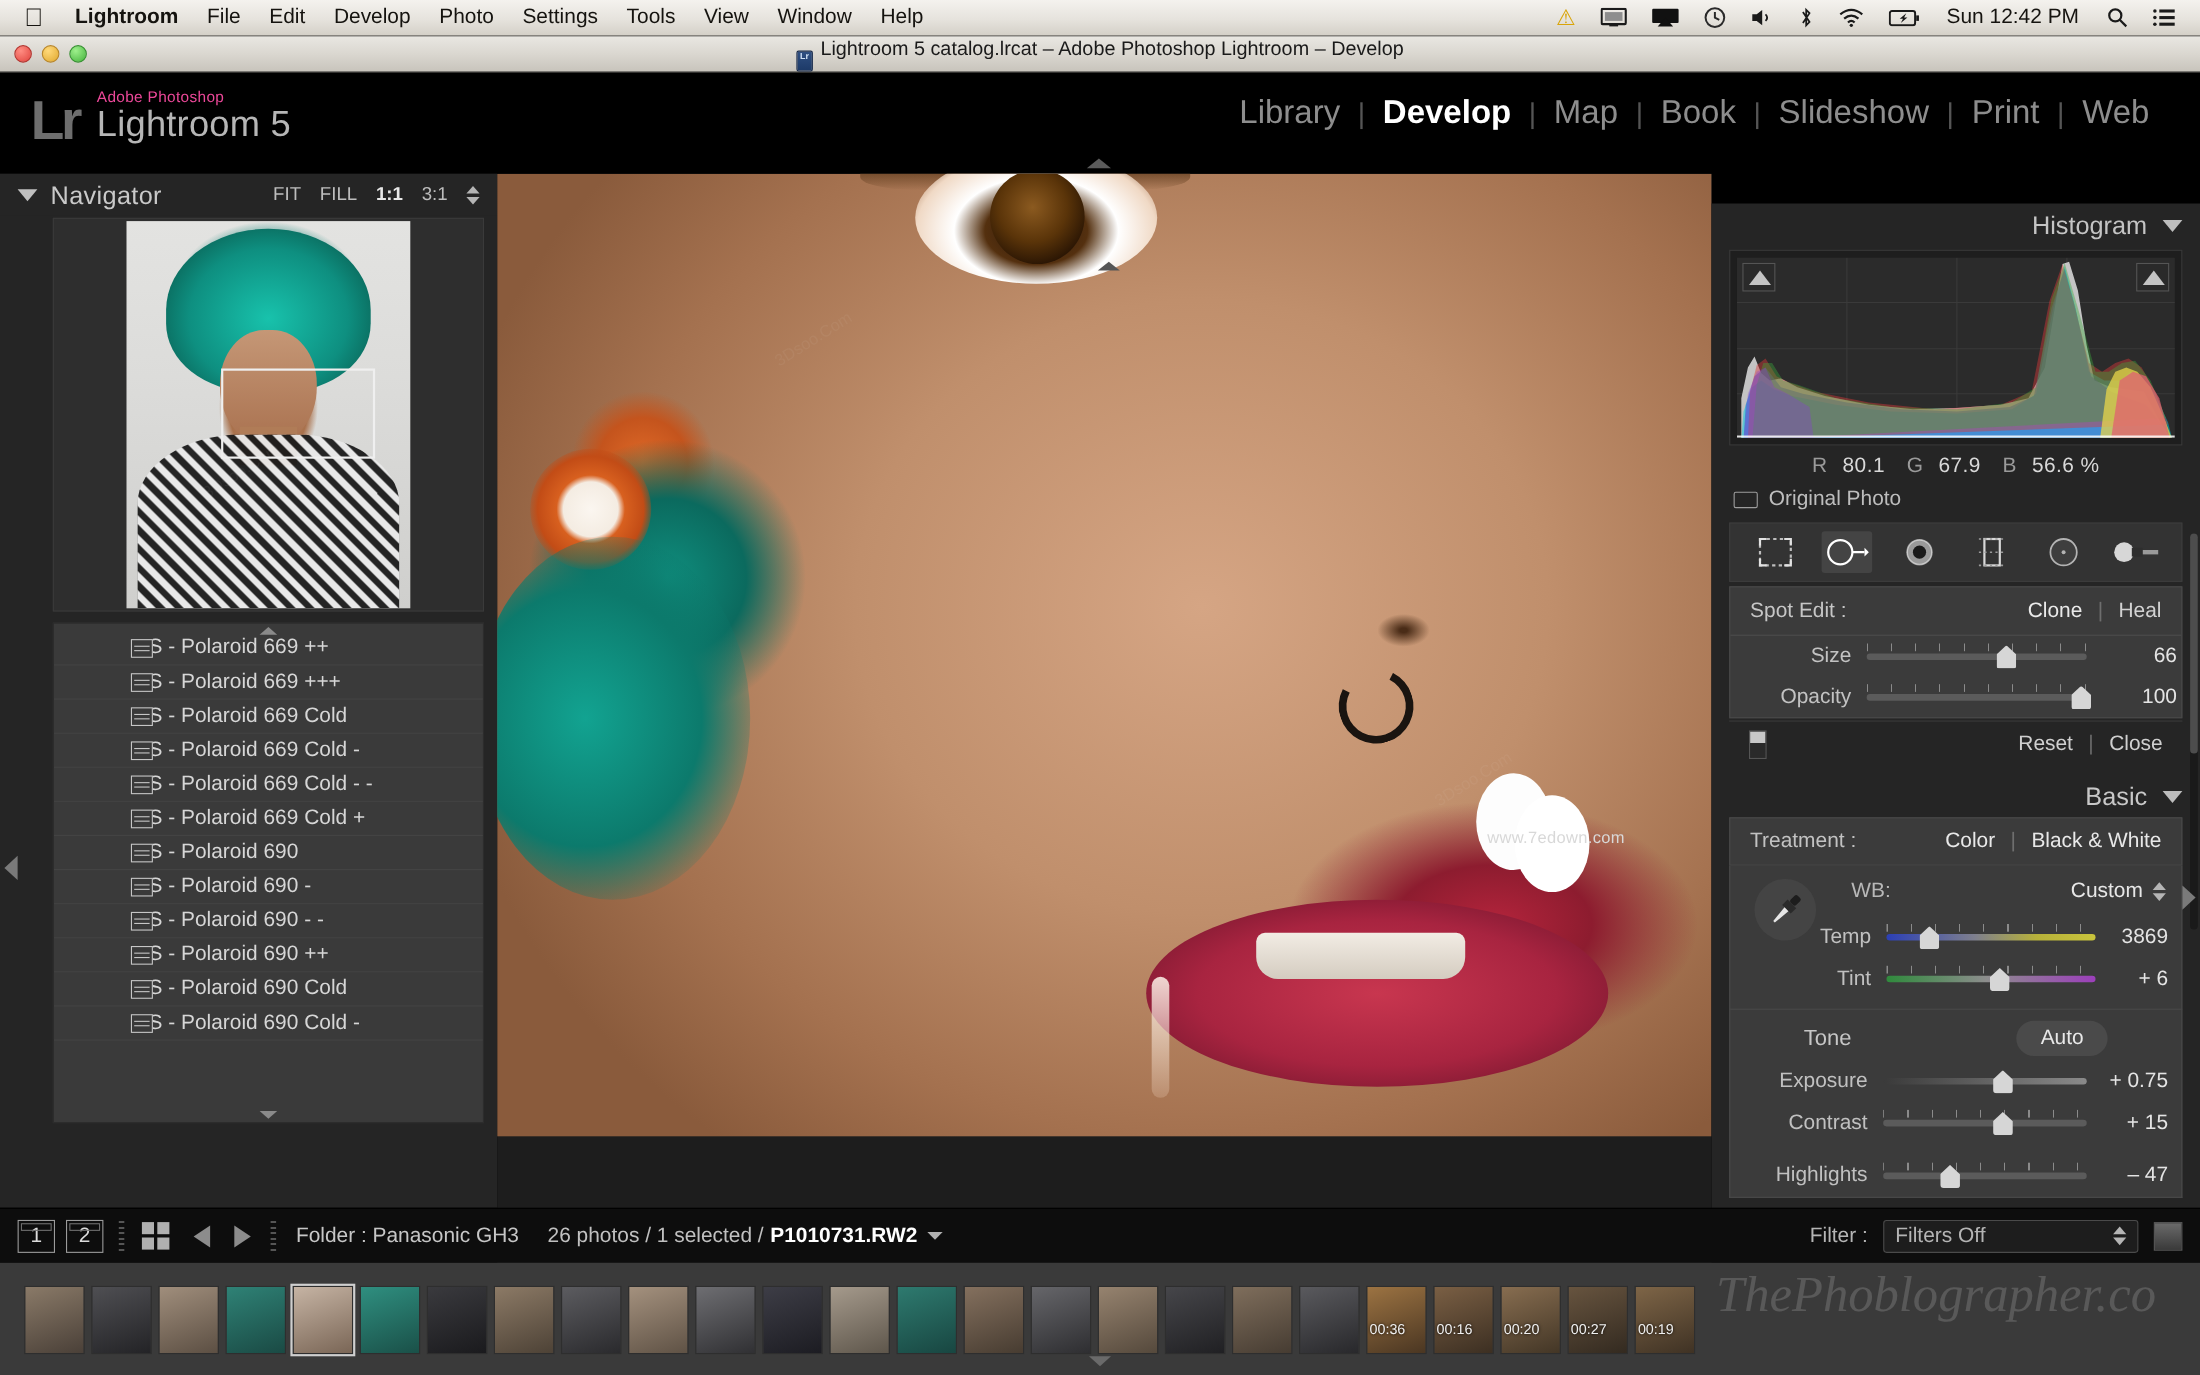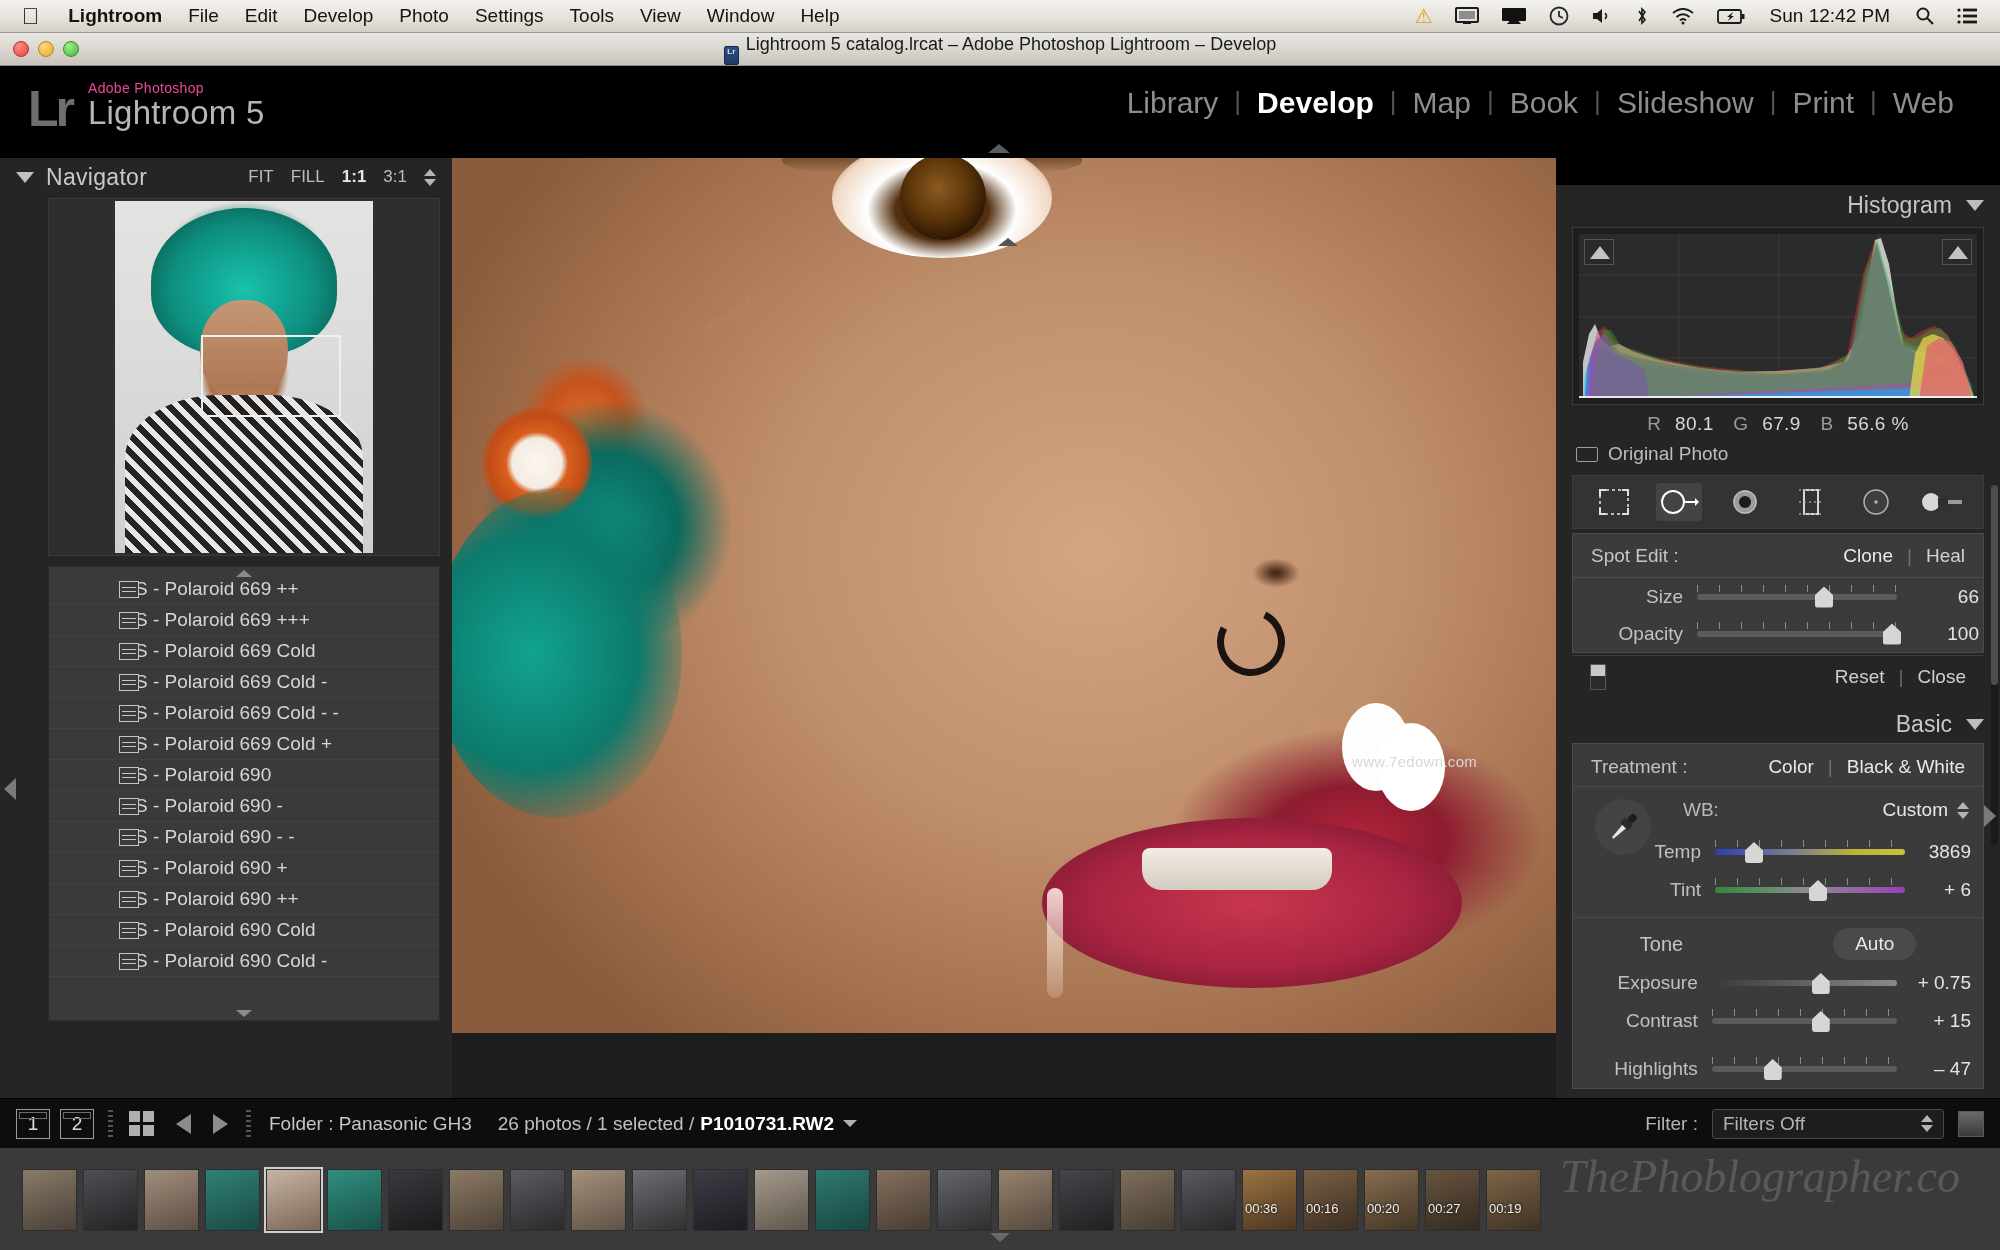--- a/index.html
+++ b/index.html
@@ -55,21 +55,21 @@
   
   .lr-header {
     position: absolute; left: 0; top: 66px; width: 2000px; height: 78px;
     background: #000;
   }
   .logo-wrap { position: absolute; left: 28px; top: 14px; display: flex; align-items: flex-end; }
   .logo-lr { font-size: 50px; font-weight: bold; color: #6e6e6e; letter-spacing: -3px; line-height: 0.85; font-family:"Liberation Sans",sans-serif;}
   .logo-text { margin-left: 16px; }
   .logo-sub { font-size: 14px; color: #ec4899; letter-spacing: .3px; }
   .logo-main { font-size: 33px; color: #b6b6b6; font-weight: 300; letter-spacing: .2px; line-height: 1.05;}
-  .modules { position: absolute; right: 30px; top: 20px; display: flex; align-items: flex-start; }
+  .modules { position: absolute; right: 30px; top: 20px; display: flex; align-items: center; }
   .module { font-size: 30px; color: #8d8d8d; padding: 0 16px; font-weight: 300; cursor: default; }
   .module.active { color: #ffffff; font-weight: bold; }
   .module-sep { color: #555; font-size: 26px; font-weight:300;}
   .top-caret {
     position:absolute; left: 988px; top: 78px;
     width:0;height:0;border-left:11px solid transparent;border-right:11px solid transparent;
     border-bottom:9px solid #5b5b5b;
   }
 
   
@@ -327,21 +327,21 @@
   .spot-actions .sep { color:#6a6a6a; margin: 0 14px; }
 
   .basic-hdr {
     position:absolute; left:0; top:518px; width:444px; height:42px;
     display:flex; align-items:center; justify-content:flex-end; padding-right:16px;
     color:#c8c8c8; font-size:23px;
   }
   .basic-body { position:absolute; left:16px; top:558px; width:412px; }
   .treat-row {
     height:44px; background:#3b3b3b; border:1px solid #4a4a4a;
-    display:flex; align-items:flex-start; padding: 12px 18px; color:#c2c2c2; font-size:19px;
+    display:flex; align-items:center; padding: 0 18px; color:#c2c2c2; font-size:19px;
   }
   .treat-opts { margin-left:auto; display:flex; align-items:center; gap:14px; color:#e8e8e8;}
   .wb-block { background:#3b3b3b; border:1px solid #4a4a4a; border-top:none; padding-bottom:8px; position:relative;}
   .wb-row { height:46px; display:flex; align-items:center; padding-left:110px; color:#b8b8b8; font-size:19px;}
   .wb-val { margin-left:auto; margin-right:14px; color:#e7e7e7; display:flex; align-items:center; gap:9px;}
   .eyedrop {
     position:absolute; left:22px; top:12px; width:56px; height:56px; border-radius:50%;
     background:#444; display:flex; align-items:center; justify-content:center;
   }
   .grad-temp { background: linear-gradient(90deg,#2b3fb5 0%, #7e7f8e 42%, #b7b13a 72%, #c9c43c 100%); }
@@ -608,24 +608,20 @@
         <div class="preset-rowwrap">
             <span class="preset-ico" style="top:7px"></span>
             <div class="preset-row">S - Polaroid 690 -</div>
           </div>
         <div class="preset-rowwrap">
             <span class="preset-ico" style="top:7px"></span>
             <div class="preset-row">S - Polaroid 690 - -</div>
           </div>
         <div class="preset-rowwrap">
             <span class="preset-ico" style="top:7px"></span>
-            <div class="preset-row">S - Polaroid 690 +</div>
-          </div>
-        <div class="preset-rowwrap">
-            <span class="preset-ico" style="top:7px"></span>
             <div class="preset-row">S - Polaroid 690 ++</div>
           </div>
         <div class="preset-rowwrap">
             <span class="preset-ico" style="top:7px"></span>
             <div class="preset-row">S - Polaroid 690 Cold</div>
           </div>
         <div class="preset-rowwrap">
             <span class="preset-ico" style="top:7px"></span>
             <div class="preset-row">S - Polaroid 690 Cold -</div>
           </div>

